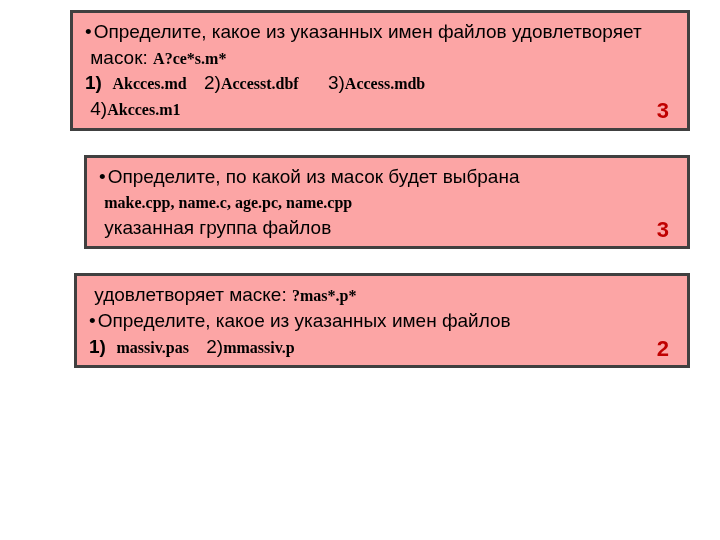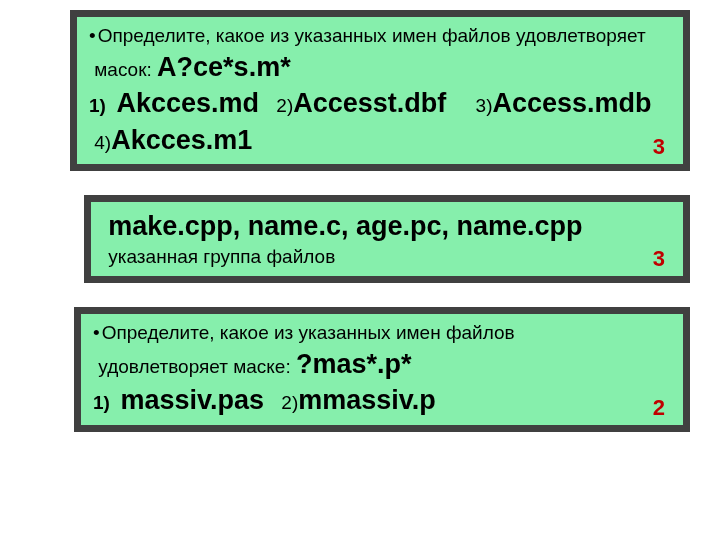--- a/index.html
+++ b/index.html
@@ -9,38 +9,38 @@
     width: 720px;
     height: 540px;
     font-family: Arial, Helvetica, sans-serif;
     font-size: 19px;
     color: #000;
   }
   .container {
     padding: 10px 0 0 0;
   }
   .card {
-    border: 7px solid #404040;
-    background: #86efac;
+    border: 3px solid #404040;
+    background: #fca5a5;
     margin: 0 30px 24px 70px;
     padding: 6px 10px 6px 12px;
     position: relative;
     line-height: 1.35;
   }
   .card2 { margin-left: 84px; margin-right: 30px; }
   .card3 { margin-left: 74px; margin-right: 30px; }
   .bullet {
     display: inline-block;
     vertical-align: top;
     margin-right: 2px;
   }
   .mono {
-    font-family: Liberation Sans, sans-serif;
+    font-family: Liberation Serif, serif;
     font-weight: bold;
-    font-size: 27px;
+    font-size: 16px;
   }
   .lead { font-weight: bold; }
   .answer {
     position: absolute;
     right: 18px;
     bottom: 2px;
     color: #c00000;
     font-weight: bold;
     font-size: 22px;
   }
@@ -67,35 +67,38 @@
       <span>3)</span><span class="mono">Access.mdb</span>
     </div>
     <div class="row">
       &nbsp;<span>4)</span><span class="mono">Akcces.m1</span>
     </div>
     <div class="answer">3</div>
   </div>
 
   <div class="card card2">
     <div class="row">
+      <span class="bullet">•</span><span>Определите, по какой из масок будет выбрана</span>
+    </div>
+    <div class="row">
       &nbsp;<span class="mono">make.cpp, name.c, age.pc, name.cpp</span>
     </div>
     <div class="row">
       &nbsp;<span>указанная группа файлов</span>
     </div>
     <div class="answer">3</div>
   </div>
 
   <div class="card card3">
     <div class="row">
-      <span class="bullet">•</span><span>Определите, какое из указанных имен файлов</span>
+      &nbsp;<span>удовлетворяет маске:</span>
+      <span class="mono">?mas*.p*</span>
     </div>
     <div class="row">
-      &nbsp;<span>удовлетворяет маске:</span>
-      <span class="mono">?mas*.p*</span>
+      <span class="bullet">•</span><span>Определите, какое из указанных имен файлов</span>
     </div>
     <div class="row">
       <span class="lead">1)</span>&nbsp;
       <span class="mono">massiv.pas</span><span class="gap"></span>
       <span>2)</span><span class="mono">mmassiv.p</span>
     </div>
     <div class="answer">2</div>
   </div>
 
 </div>

